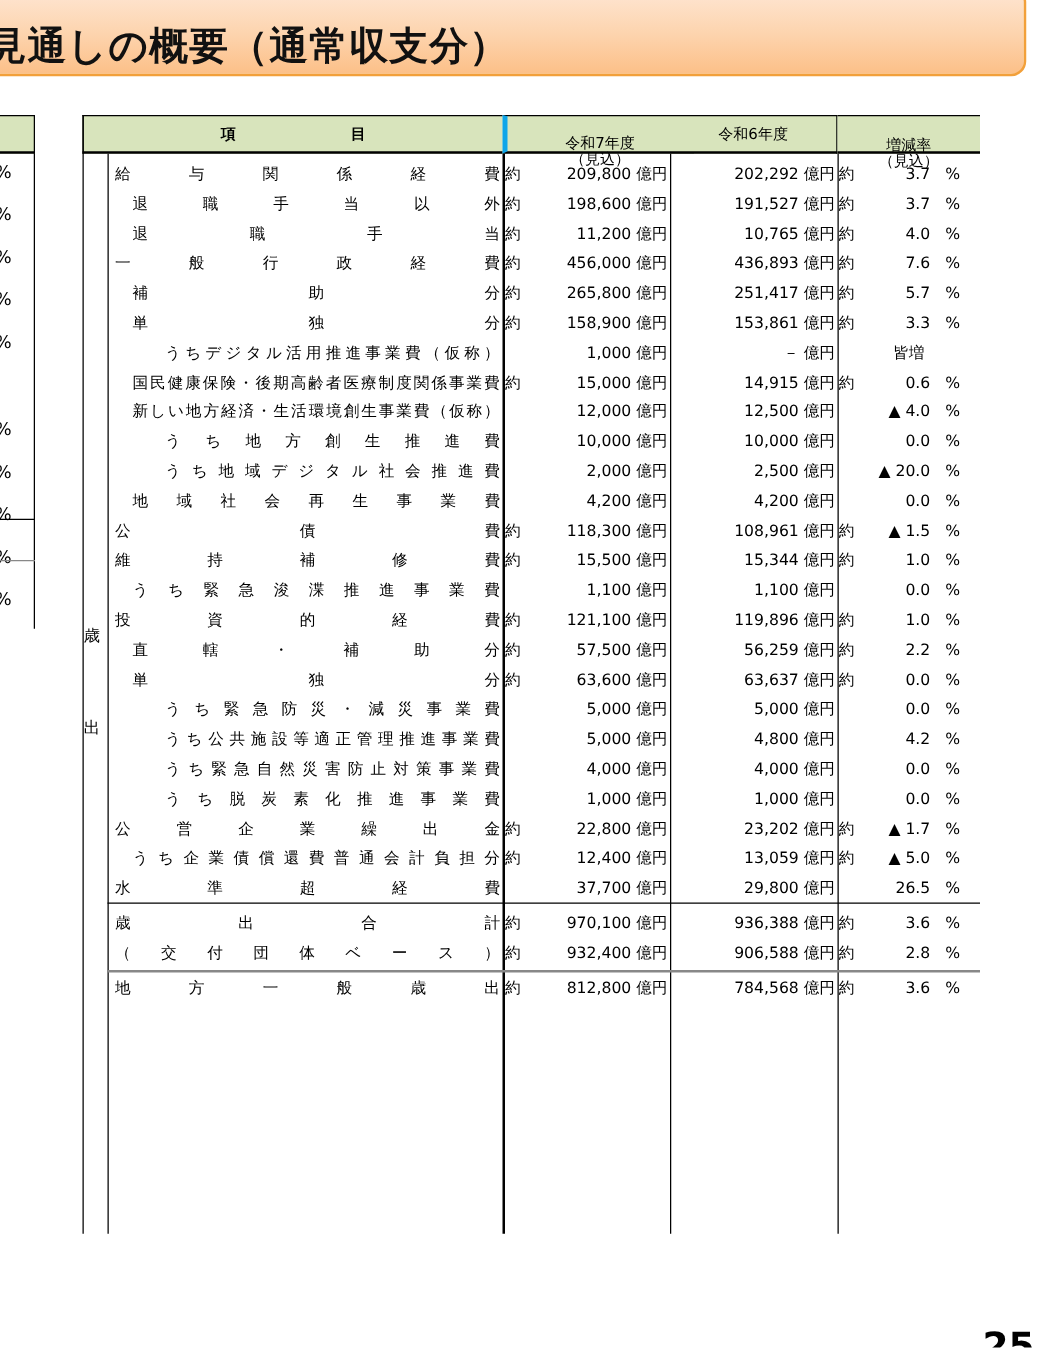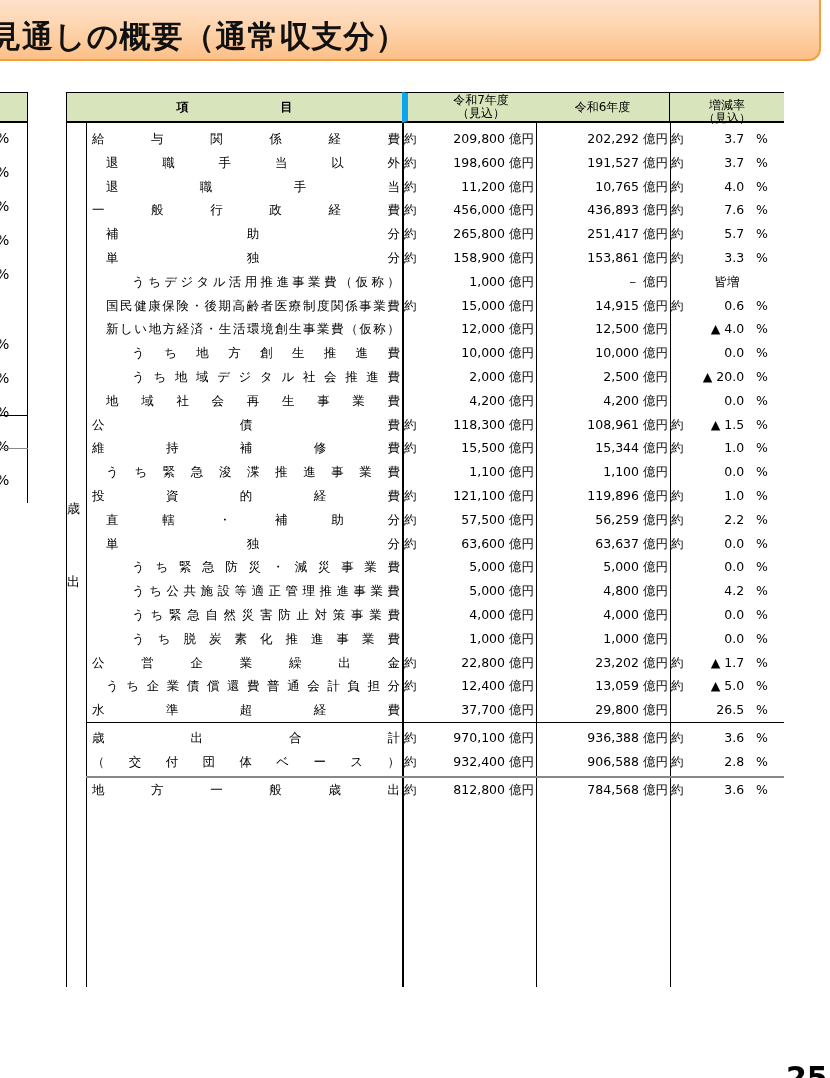--- a/index.html
+++ b/index.html
@@ -22,23 +22,23 @@
   .left-pct { position:absolute; left:-4px; font-size:14px; width:20px; text-align:left; }
   .left-hline { position:absolute; left:0; width:28px; height:1px; background:#000; }
   .left-hline.gray { background:#888; }
 
   
   .tbl { position:absolute; left:66px; top:92px; width:718px; }
   .hdr { position:absolute; top:0; height:31px; background:#d8e4bc; border-top:1px solid #000;
          border-bottom:2px solid #000; box-sizing:border-box; font-size:12px; text-align:center; line-height:13px; }
   .hdr.item { left:0; width:336px; border-left:1px solid #000; line-height:28px;font-weight:bold; }
   .hdr.item span { letter-spacing:40px; padding-left:40px; }
-  .hdr.r7 { left:336px; width:153px; border-left:6px solid #0ea5e9; border-right:1px solid #000; padding-top:1px; }
+  .hdr.r7 { left:336px; width:153px; border-left:4px solid #0ea5e9; border-right:1px solid #000; padding-top:15px; }
   .hdr.r6 { left:470px; width:134px; line-height:28px; border-right:1px solid #000; }
-  .hdr.rate { left:604px; width:114px; padding-top:6px; }
+  .hdr.rate { left:604px; width:114px; padding-top:17px; }
 
   .vline { position:absolute; background:#000; }
   .hline { position:absolute; background:#000; height:1px; }
 
   .side-label { position:absolute; left:67px; font-size:13px; }
 
   .row { position:absolute; left:0; width:718px; height:23px; font-size:12.5px; }
   .row .label { position:absolute; top:3px; display:flex; justify-content:space-between; white-space:nowrap; }
   .row .label span { display:inline-block; }
   .row .yaku1 { position:absolute; left:338px; top:3px; }

